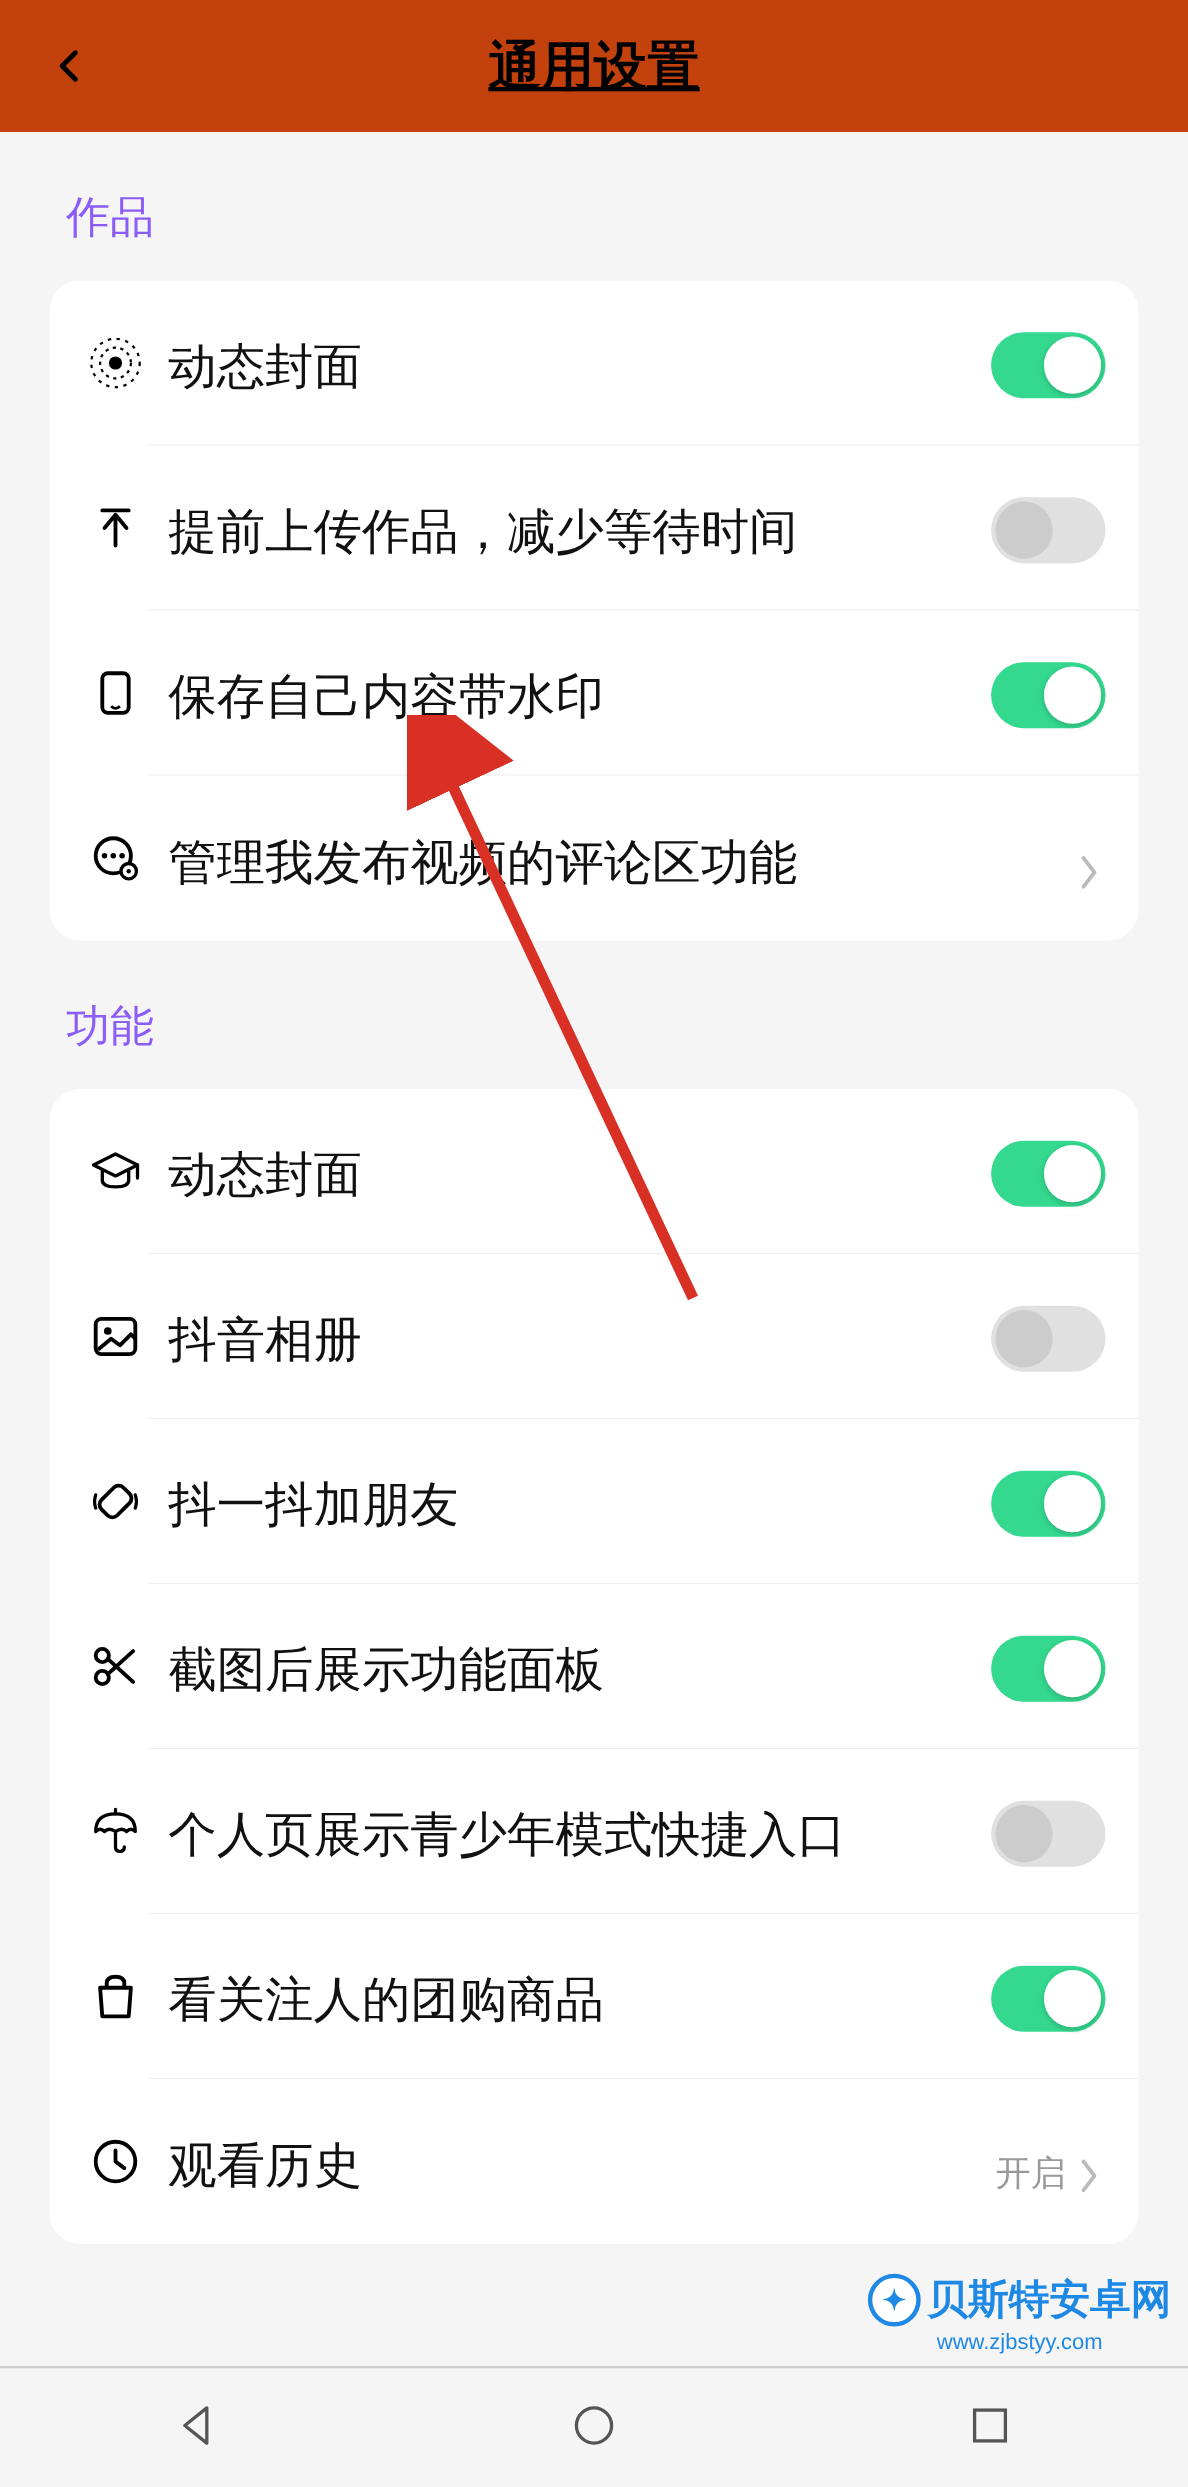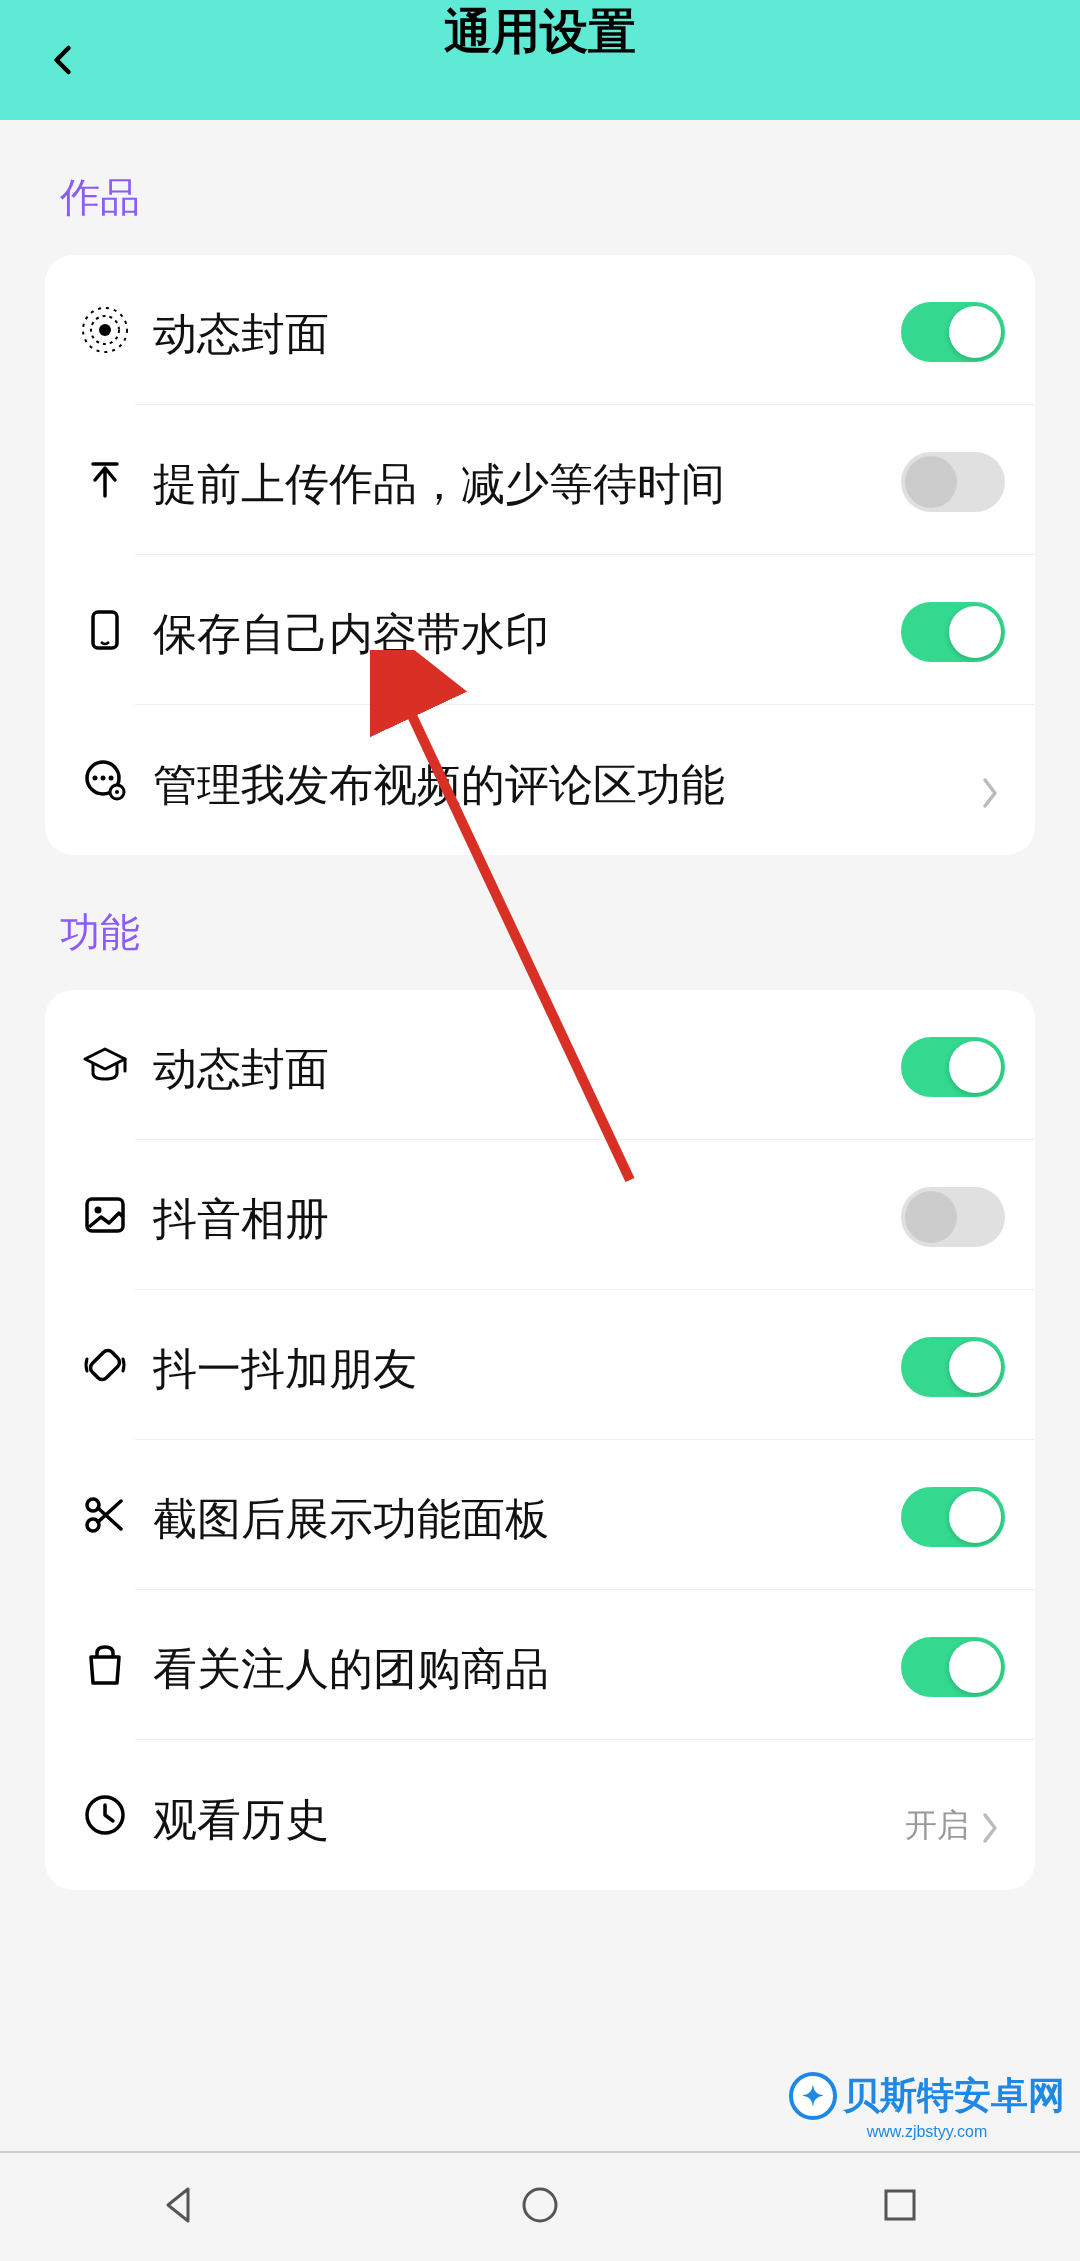--- a/index.html
+++ b/index.html
@@ -6,24 +6,26 @@
   body {
     width: 1080px;
     height: 2261px;
     background: #f5f5f5;
     font-family: -apple-system, "PingFang SC", "Microsoft YaHei", sans-serif;
     position: relative;
     overflow: hidden;
   }
   .header {
     height: 120px;
-    background: #5eead4;
-    display: flex;
+    background: #c2410c;
+    display: flex;
+    align-items: center;
     justify-content: center;
     position: relative;
+    text-decoration: underline;
   }
   .back-btn {
     position: absolute;
     left: 40px;
     top: 50%;
     transform: translateY(-50%);
     width: 48px;
     height: 48px;
     display: flex;
     align-items: center;
@@ -153,21 +155,21 @@
     background: #fff;
   }
   .watermark-text {
     color: #1e88e5;
     font-size: 37px;
     font-weight: bold;
     margin-left: 6px;
   }
   .watermark-url {
     color: #1e88e5;
-    font-size: 16px;
+    font-size: 20px;
     margin-top: 2px;
   }
 </style>
 </head>
 <body>
 
 <div class="header">
   <div class="back-btn">
     <svg viewBox="0 0 24 24">
         <path d="M15 4 L7 12 L15 20" stroke="#000" stroke-width="3" fill="none" stroke-linecap="round" stroke-linejoin="round"></path>
@@ -306,20 +308,34 @@
         </svg>
       </div>
     <div class="row-content bordered">
       <div class="label">截图后展示功能面板</div>
       <div class="toggle on">
           <div class="knob"></div>
         </div>
     </div>
   </div>
 
+  <div class="row-outer">
+    <div class="icon-cell">
+        <svg viewBox="0 0 48 48">
+          <path d="M6 24 Q6 8 24 8 Q42 8 42 24 Q38 20 34 24 Q30 20 24 24 Q18 20 14 24 Q10 20 6 24 Z" stroke="#000" stroke-width="3" fill="none" stroke-linejoin="round"></path>
+          <path d="M24 8 V4 M24 24 V38 Q24 42 28 42 Q32 42 32 38" stroke="#000" stroke-width="3" fill="none" stroke-linecap="round"></path>
+        </svg>
+      </div>
+    <div class="row-content bordered">
+      <div class="label">个人页展示青少年模式快捷入口</div>
+      <div class="toggle off">
+          <div class="knob"></div>
+        </div>
+    </div>
+  </div>
 
   <div class="row-outer">
     <div class="icon-cell">
         <svg viewBox="0 0 48 48">
           <path d="M10 16 H38 L36 42 H12 Z" stroke="#000" stroke-width="3.5" fill="none" stroke-linejoin="round"></path>
           <path d="M16 16 V12 Q16 6 24 6 Q32 6 32 12 V16" stroke="#000" stroke-width="3.5" fill="none"></path>
         </svg>
       </div>
     <div class="row-content bordered">
       <div class="label">看关注人的团购商品</div>

